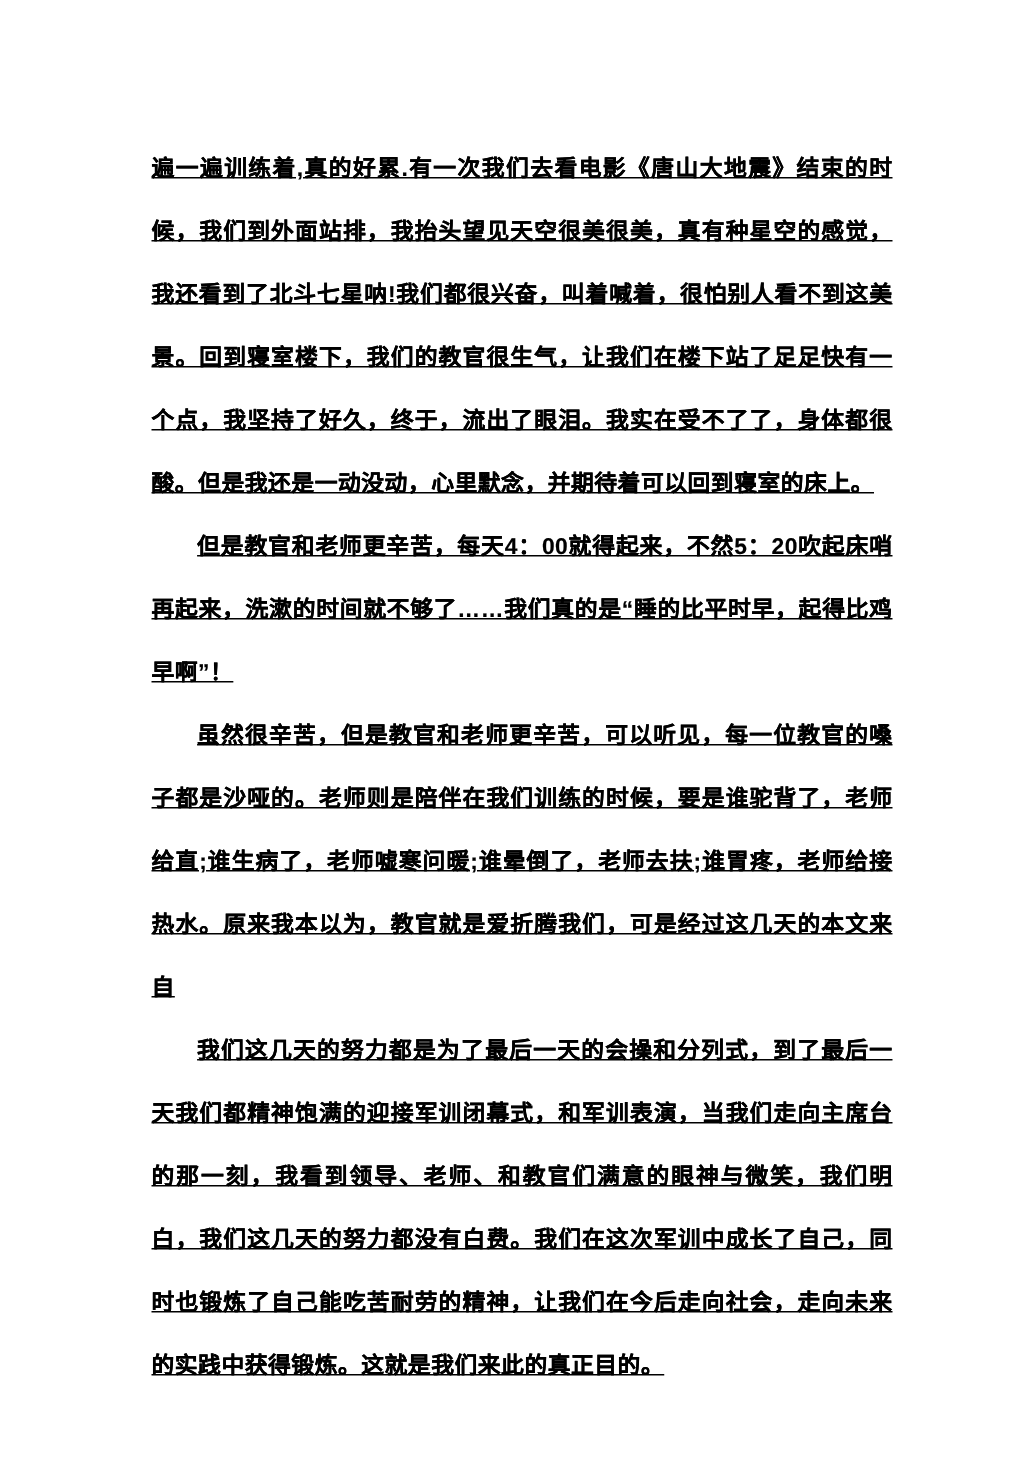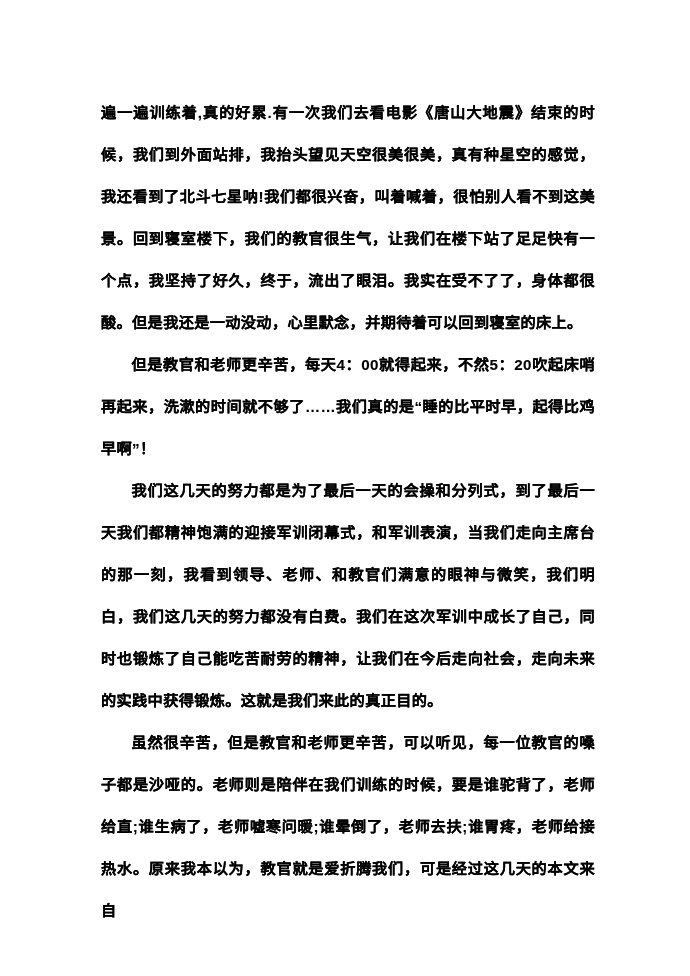--- a/index.html
+++ b/index.html
@@ -34,20 +34,21 @@
     margin: 0;
     padding: 0;
     font-size: 15.2px;
     line-height: 42px;
     color: #000000;
     text-align: justify;
     text-justify: inter-ideograph;
     letter-spacing: 0.35px;
     font-weight: 700;
     word-break: break-all;
+    text-decoration: underline;
     -webkit-text-stroke: 0.1px #000;
   }
 
   .para + .para {
     margin-top: 0;
   }
 
   .para.indent {
     text-indent: 2em;
   }
@@ -56,19 +57,19 @@
 <body>
 
 <div class="page">
 
   <div class="doc-body">
 
     <p class="para">遍一遍训练着,真的好累.有一次我们去看电影《唐山大地震》结束的时候，我们到外面站排，我抬头望见天空很美很美，真有种星空的感觉，我还看到了北斗七星呐!我们都很兴奋，叫着喊着，很怕别人看不到这美景。回到寝室楼下，我们的教官很生气，让我们在楼下站了足足快有一个点，我坚持了好久，终于，流出了眼泪。我实在受不了了，身体都很酸。但是我还是一动没动，心里默念，并期待着可以回到寝室的床上。</p>
 
     <p class="para indent">但是教官和老师更辛苦，每天4：00就得起来，不然5：20吹起床哨再起来，洗漱的时间就不够了……我们真的是“睡的比平时早，起得比鸡早啊”！</p>
 
+    <p class="para indent">虽然很辛苦，但是教官和老师更辛苦，可以听见，每一位教官的嗓子都是沙哑的。老师则是陪伴在我们训练的时候，要是谁驼背了，老师给直;谁生病了，老师嘘寒问暖;谁晕倒了，老师去扶;谁胃疼，老师给接热水。原来我本以为，教官就是爱折腾我们，可是经过这几天的本文来自</p>
+
     <p class="para indent">我们这几天的努力都是为了最后一天的会操和分列式，到了最后一天我们都精神饱满的迎接军训闭幕式，和军训表演，当我们走向主席台的那一刻，我看到领导、老师、和教官们满意的眼神与微笑，我们明白，我们这几天的努力都没有白费。我们在这次军训中成长了自己，同时也锻炼了自己能吃苦耐劳的精神，让我们在今后走向社会，走向未来的实践中获得锻炼。这就是我们来此的真正目的。</p>
-
-    <p class="para indent">虽然很辛苦，但是教官和老师更辛苦，可以听见，每一位教官的嗓子都是沙哑的。老师则是陪伴在我们训练的时候，要是谁驼背了，老师给直;谁生病了，老师嘘寒问暖;谁晕倒了，老师去扶;谁胃疼，老师给接热水。原来我本以为，教官就是爱折腾我们，可是经过这几天的本文来自</p>
 
   </div>
 
 </div>
 
 </body></html>

